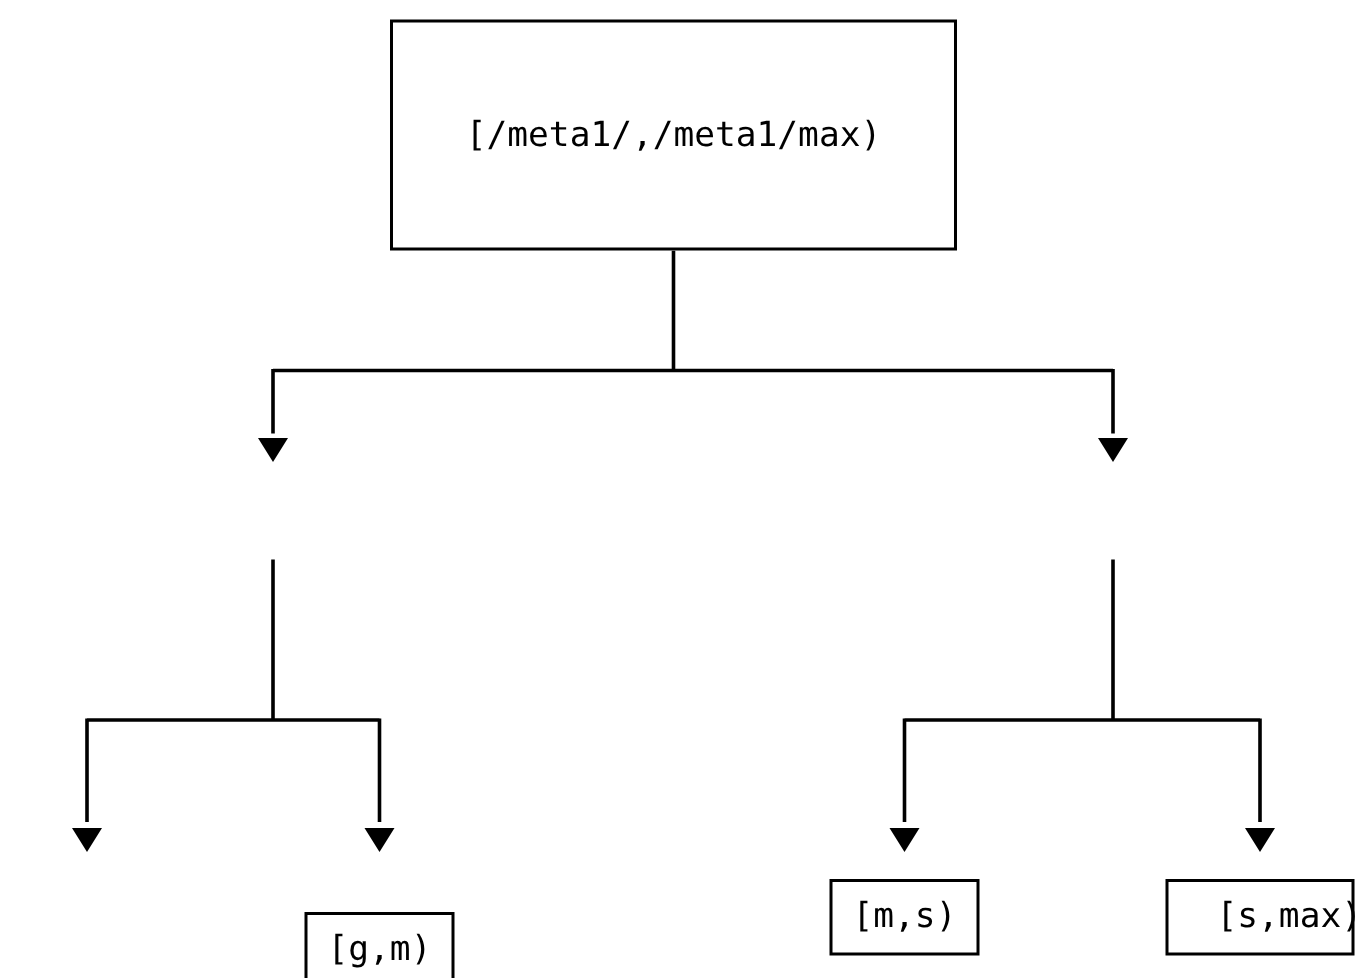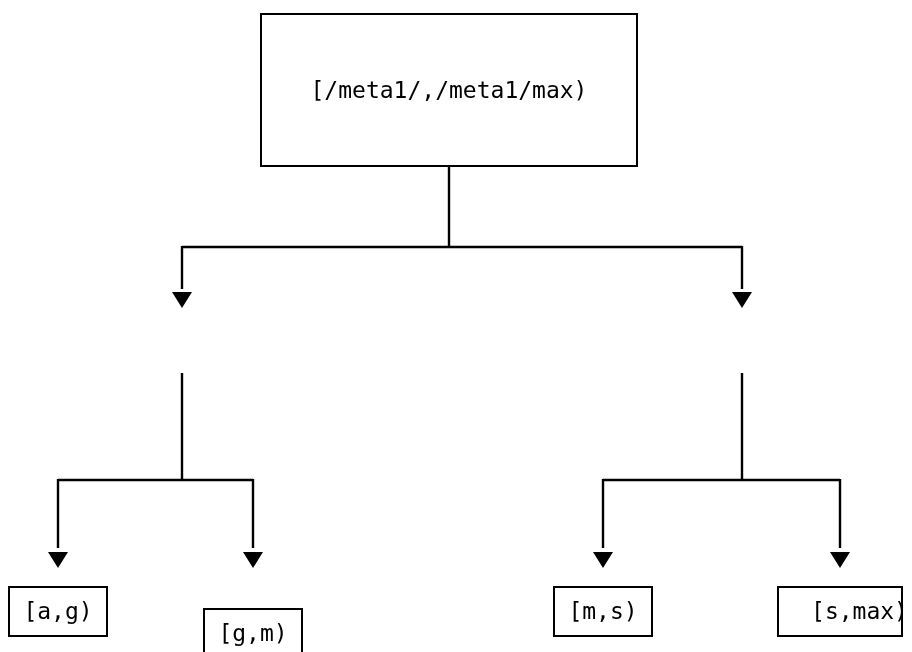--- a/index.html
+++ b/index.html
@@ -77,23 +77,20 @@
       <polygon points="830,552 850,552 840,568"></polygon>
     </g>
   </svg>
 
   <div class="node node-root">
     <span>[/meta1/,/meta1/max)</span>
   </div>
 
 
 
-  <div class="node node-leaf-ag">
-    <span>[a,g)</span>
-  </div>
 
   <div class="node node-leaf-gm">
     <span>[g,m)</span>
   </div>
 
   <div class="node node-leaf-ms">
     <span>[m,s)</span>
   </div>
 
   <div class="node node-leaf-smax">

